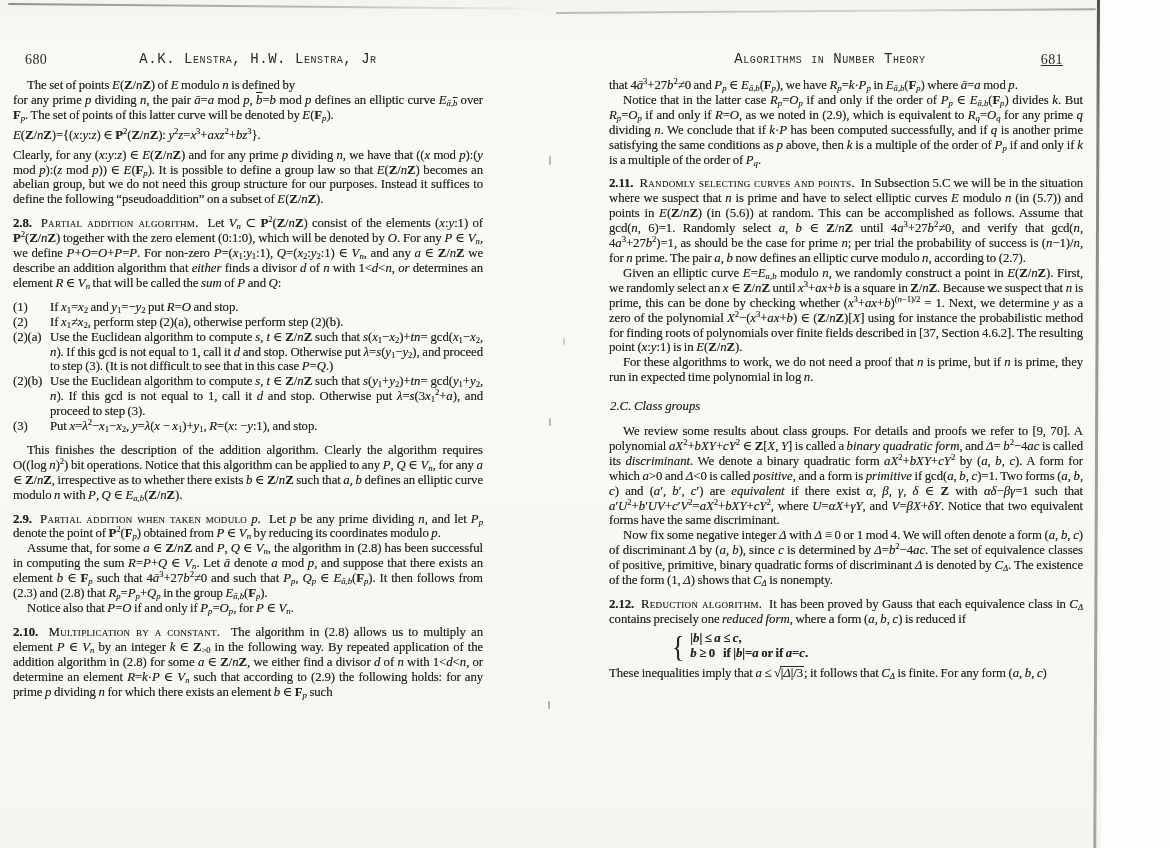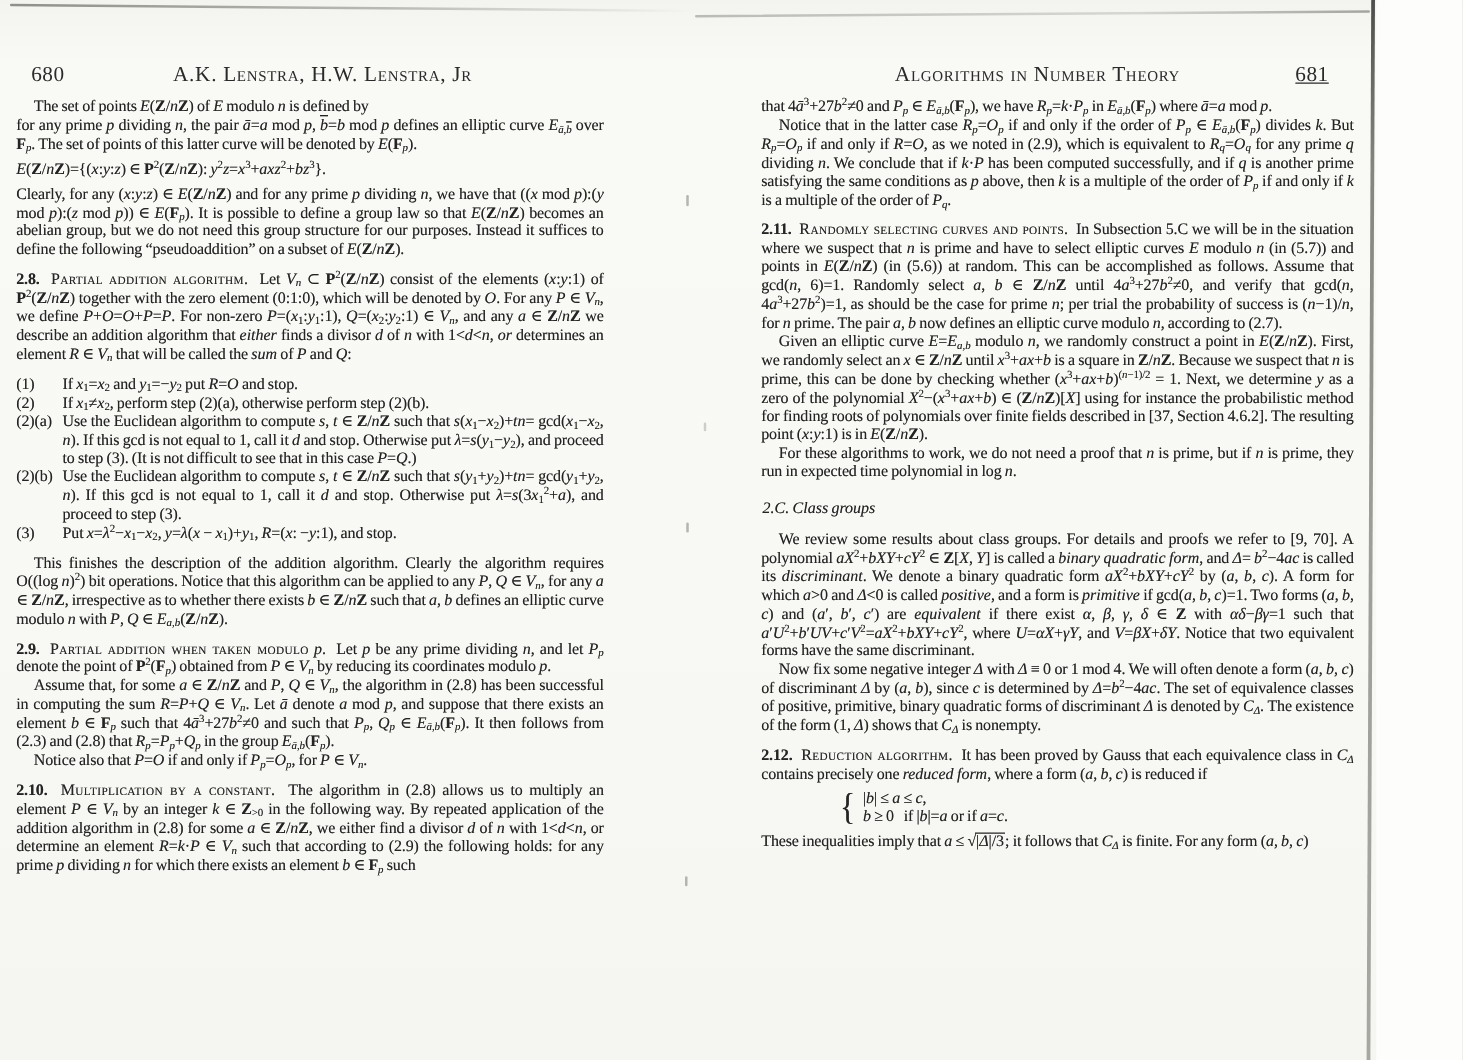--- a/index.html
+++ b/index.html
@@ -25,23 +25,23 @@
   .tick.t1{left:549px;top:156px;height:9px;}
   .tick.t2{left:549px;top:418px;height:8px;}
   .tick.t3{left:548px;top:701px;height:8px;}
   .tick.t4{left:563px;top:338px;height:7px;opacity:.35;}
 
   .page{position:absolute;top:46px;}
   .page-left{left:13px;width:470px;}
   .page-right{left:609px;width:474px;}
 
   .pagehead{display:flex;align-items:flex-end;margin-top:7px;height:13px;
-    font-size:17px;line-height:13px;color:#2a2a2a;gap:38px;}
+    font-size:14px;line-height:13px;color:#2a2a2a;gap:38px;}
   .pagehead .num{width:56px;letter-spacing:.4px;}
-  .pagehead .runhead{flex:1;text-align:center;font-variant:small-caps;letter-spacing:.55px;}
+  .pagehead .runhead{flex:1;text-align:center;font-variant:small-caps;letter-spacing:.55px;font-family:Liberation Mono, monospace;}
   .page-left .num{text-align:left;padding-left:12px;}
   .page-left .runhead{transform:translateX(10px);}
   .page-right .runhead{transform:translateX(-16px);}
   .page-right .num{text-align:right;padding-right:20px;text-decoration:underline;}
 
   .pagebody{margin-top:12px;font-size:12.8px;line-height:14.9px;
     letter-spacing:-0.1px;word-spacing:-0.5px;
     text-shadow:0 0 .35px rgba(25,25,25,.5);}
   .pagebody i{letter-spacing:0;}
   .para{text-align:justify;}
@@ -51,21 +51,21 @@
   sup,sub{line-height:0;font-size:68%;}
   sub{vertical-align:-0.25em;}
   sup{vertical-align:0.55em;}
   .ov{text-decoration:overline;}
   .display{margin:5px 0;text-indent:0;}
   .li{position:relative;padding-left:37px;text-align:justify;}
   .li .lab{position:absolute;left:0;top:0;}
   .subheading{margin:14px 0 10px 1px;}
   .cases{display:flex;align-items:center;gap:5px;margin:4px 0 4px 62px;}
   .brace{font-size:30px;line-height:28px;transform:scaleX(.85);font-weight:400;}
-  .cases-lines{display:flex;flex-direction:column;}
+  .cases-lines{display:flex;flex-direction:column;font-weight:bold;}
   .cases-line{line-height:15.5px;}
   .rad{display:inline-block;border-top:1.2px solid #242424;line-height:1.05;padding:0 1px;margin-left:-1px;}
 </style>
 </head>
 <body>
 
 <div class="scan">
 
   <div class="top-edge-l"></div>
   <div class="top-edge-r"></div>

